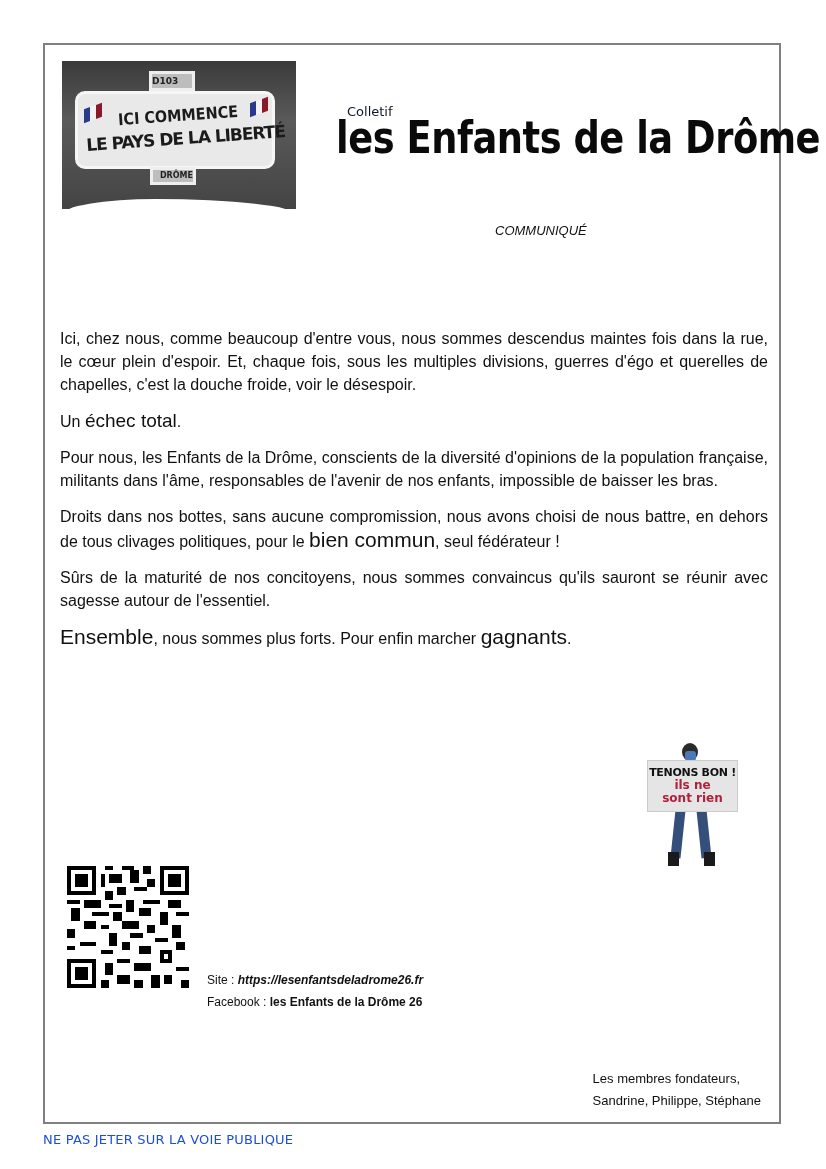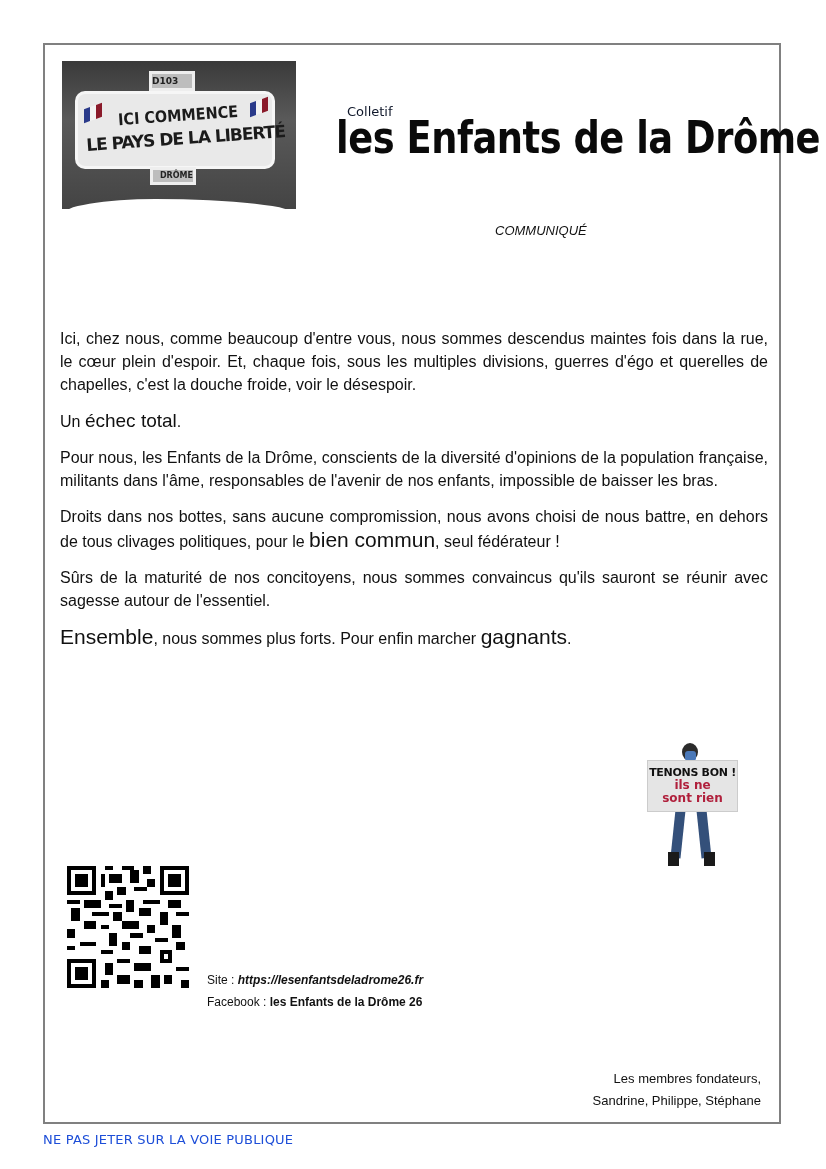--- a/index.html
+++ b/index.html
@@ -44,21 +44,21 @@
   .prot-sign .l1 { font-size:11px; color:#111; margin-top:5px; display:block; letter-spacing:-0.3px;}
   .prot-sign .l2 { font-size:12px; color:#b0203c; display:block; line-height:13px; }
   .prot-legs-l { position:absolute; left:28px; top:70px; width:10px; height:48px; background:#34507a; transform:rotate(6deg); }
   .prot-legs-r { position:absolute; left:54px; top:70px; width:10px; height:48px; background:#34507a; transform:rotate(-6deg); }
   .prot-boot-l { position:absolute; left:23px; top:112px; width:11px; height:14px; background:#1a1a1a; }
   .prot-boot-r { position:absolute; left:59px; top:112px; width:11px; height:14px; background:#1a1a1a; }
   .qr { position:absolute; left:67px; top:866px; width:122px; height:122px; }
   .qr svg { display:block; }
   .links { position:absolute; left:207px; top:937px; font: 12px "Liberation Sans", sans-serif; color:#111; line-height:22px;margin-top:32px; }
   .links b { font-weight:bold; }
-  .signature { position:absolute; right:65px; top:1068px; text-align:right; font: 13px "Liberation Sans", sans-serif;
+  .signature { position:absolute; right:65px; top:1068px; font: 13px "Liberation Sans", sans-serif;
                color:#111; line-height:22px;margin-left:36px; }
   .footer { position:absolute; left:43px; top:1132px; font: 13px "DejaVu Sans", sans-serif; color:#1d4ed8; letter-spacing:0.2px; }
 </style>
 </head>
 <body>
 
 <div class="frame"></div>
 
 <div class="sign-photo">
   <div class="sign-tab-top">D103</div>

